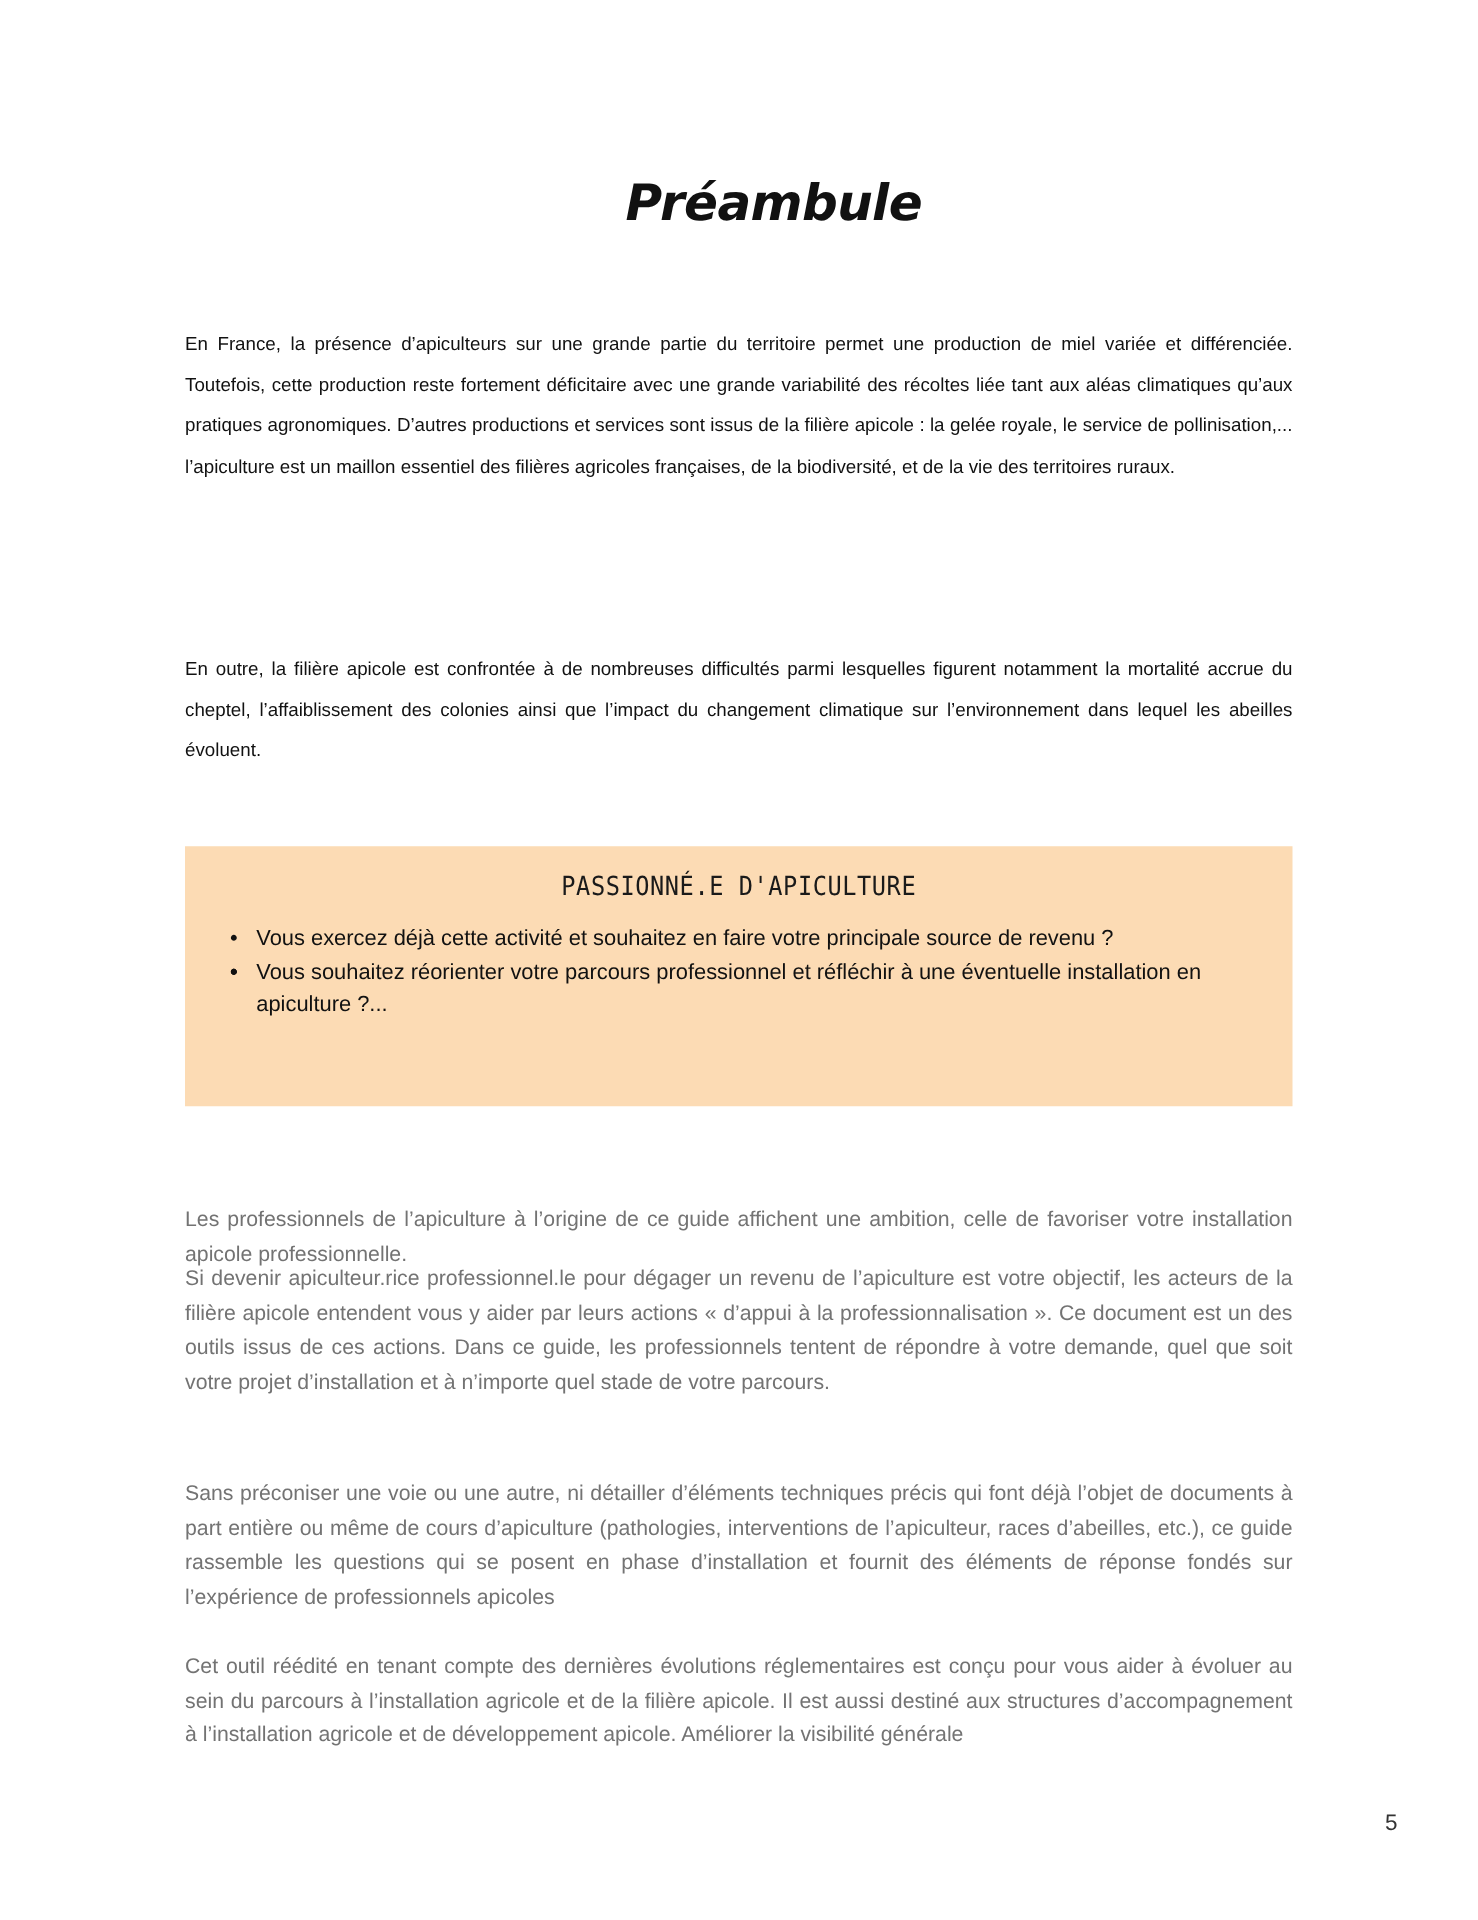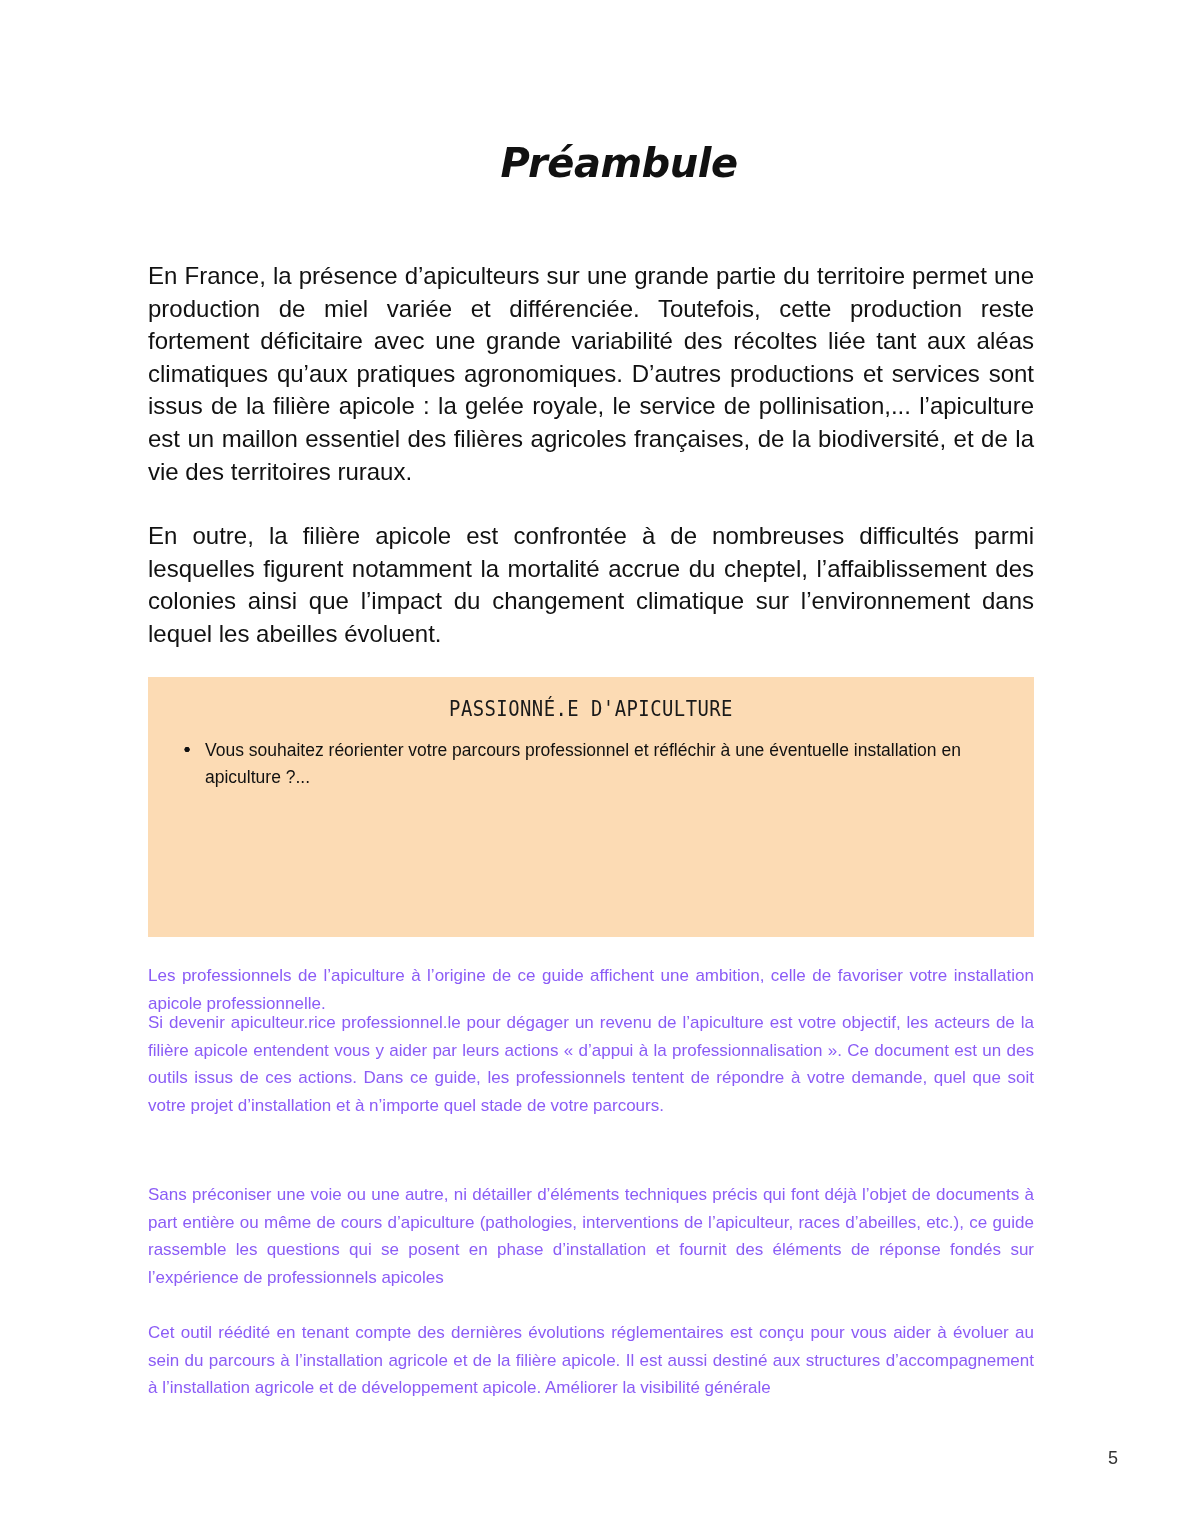--- a/index.html
+++ b/index.html
@@ -4,47 +4,47 @@
   <style>
     html, body { margin: 0; padding: 0; background: #ffffff; }
     body { width: 1182px; height: 1536px; position: relative; overflow: hidden; color: #111; }
     .title {
       position: absolute; top: 140px; left: 0; width: 1182px; text-align: center;
       font-family: "DejaVu Sans", sans-serif; font-style: italic; font-weight: bold;
       font-size: 40px; letter-spacing: -0.5px; margin: 0; padding-left: 28px;
     }
     .lead {
       position: absolute; left: 148px; width: 886px;
-      font-family: "Liberation Sans", sans-serif; font-size: 24px; line-height: 32.6px;
+      font-family: "Liberation Sans", sans-serif; font-size: 15px; line-height: 32.6px;
       text-align: justify; margin: 0; color: #111;
     }
     #p1 { top: 260px; }
     #p2 { top: 520px; }
     .box {
-      position: absolute; top: 677px; left: 148px; width: 886px; height: 260px;
+      position: absolute; top: 677px; left: 148px; width: 886px; height: 208px;
       background: #fcdbb4; box-sizing: border-box;
     }
     .box-title {
       margin: 0; position: absolute; top: 20px; left: 0; width: 100%; text-align: center;
       font-family: "DejaVu Sans Mono", monospace; font-size: 21px; letter-spacing: 0.5px; font-weight: normal;
       color: #1a1a1a; transform: scaleX(0.9);
     }
     .box ul {
       position: absolute; top: 60px; left: 0; margin: 0; padding: 0 0 0 57px; width: 800px;
       list-style: none;
       font-family: "Liberation Sans", sans-serif; font-size: 17.5px; line-height: 26.5px; color: #111;
     }
     .box li { position: relative; margin: 0; }
     .box li .bullet {
       position: absolute; left: -21px; top: 0;
     }
     .body-text {
       position: absolute; left: 148px; width: 886px;
       font-family: "Liberation Sans", sans-serif; font-size: 17px; line-height: 27.5px;
-      text-align: justify; margin: 0; color: #8b5cf6;
+      text-align: justify; margin: 0; color: #737373;
     }
     #b1 { top: 962px; }
     #b2 { top: 1009px; }
     #b3 { top: 1181px; }
     #b4 { top: 1319px; }
     .page-num {
       position: absolute; top: 1448px; left: 1108px;
       font-family: "Liberation Sans", sans-serif; font-size: 18px; color: #333;
     }
   </style>
@@ -54,20 +54,21 @@
 <h1 class="title">Préambule</h1>
 
 <p class="lead" id="p1">En France, la présence d’apiculteurs sur une grande partie du territoire permet une production de miel variée et différenciée. Toutefois, cette production reste fortement déficitaire avec une grande variabilité des récoltes liée tant aux aléas climatiques qu’aux pratiques agronomiques. D’autres productions et services sont issus de la filière apicole : la gelée royale, le service de pollinisation,... l’apiculture est un maillon essentiel des filières agricoles françaises, de la biodiversité, et de la vie des territoires ruraux.</p>
 <p class="lead" id="p2">En outre, la filière apicole est confrontée à de nombreuses difficultés parmi lesquelles figurent notamment la mortalité accrue du cheptel, l’affaiblissement des colonies ainsi que l’impact du changement climatique sur l’environnement dans lequel les abeilles évoluent.</p>
 
 <div class="box" style="background: rgb(252, 219, 180);">
   <h2 class="box-title">PASSIONNÉ.E D'APICULTURE</h2>
   <ul>
     <li>
       <span class="bullet">•</span>
+      <span>Vous exercez déjà cette activité et souhaitez en faire votre principale source de revenu ?</span>
     </li>
     <li>
       <span class="bullet">•</span>
     </li>
     <li>
       <span class="bullet">•</span>
     </li>
     <li>
       <span class="bullet">•</span>
       <span>Vous souhaitez réorienter votre parcours professionnel et réfléchir à une éventuelle installation en apiculture ?...</span>

